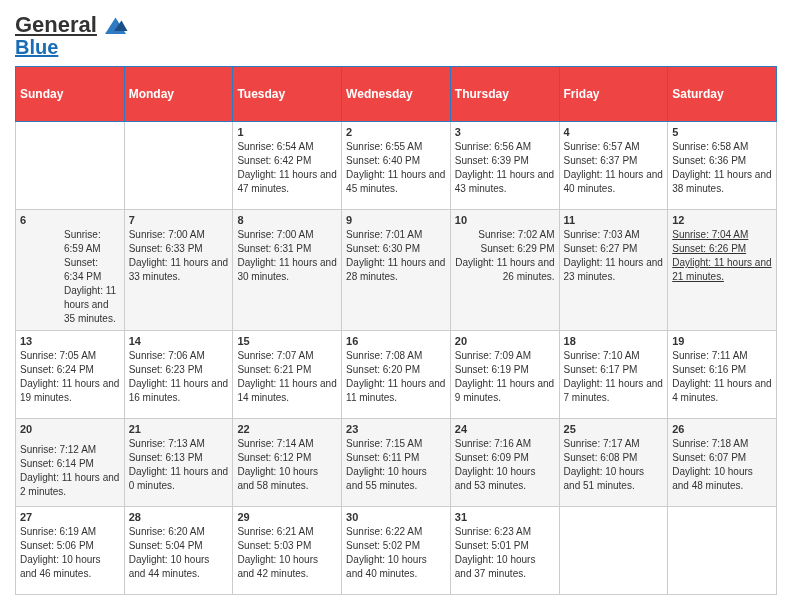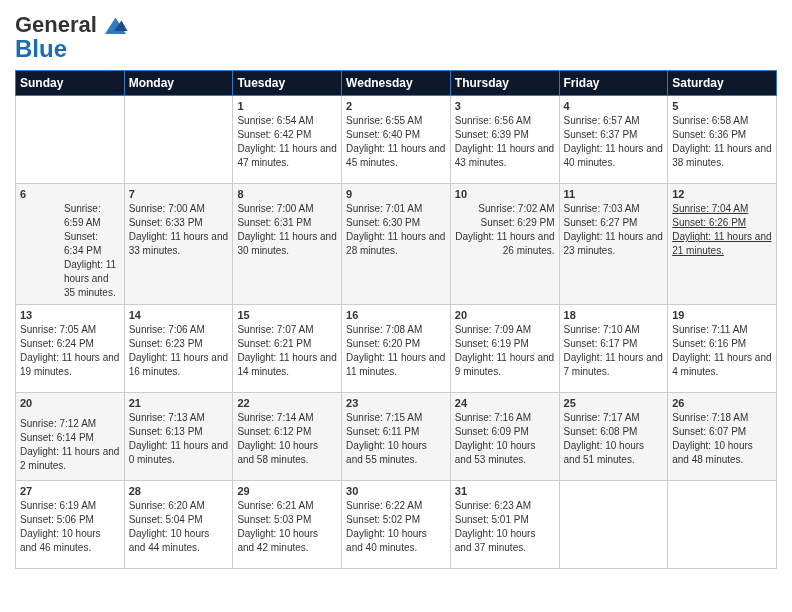--- a/index.html
+++ b/index.html
@@ -23,20 +23,21 @@
     .logo {
       display: flex;
       align-items: center;
       gap: 0;
     }
     .logo-text {
       font-size: 22px;
       font-weight: bold;
       color: #333;
       line-height: 1.1;
+      text-decoration: underline;
     }
     .logo-blue {
       color: #1a6db5;
     }
     .logo-icon {
       width: 30px;
       height: 30px;
       margin-left: 2px;
     }
     .title-block {
@@ -51,25 +52,25 @@
     .subtitle {
       font-size: 14px;
       color: #555;
     }
     table {
       width: 100%;
       border-collapse: collapse;
       table-layout: fixed;
     }
     thead tr th {
-      background: #0f172a;
+      background: #ef4444;
       color: #fff;
       font-size: 12px;
       font-weight: bold;
-      padding: 5px 4px;
+      padding: 20px 4px;
       text-align: left;
       border: 1px solid #2e7bc4;
     }
     tbody tr td {
       border: 1px solid #ccc;
       vertical-align: top;
       padding: 4px 4px 4px 4px;
       height: 88px;
       font-size: 10.5px;
       color: #333;
@@ -100,21 +101,21 @@
   <div class="header">
     <div class="logo">
       <div style="display:flex;flex-direction:column;align-items:flex-start;">
         <div style="display:flex;align-items:center;">
           <span class="logo-text">General</span>
           <svg class="logo-icon" viewBox="0 0 40 40">
             <polygon points="8,32 22,10 36,32" fill="#2e7bc4"></polygon>
             <polygon points="20,28 30,14 38,28" fill="#1a4f8a"></polygon>
           </svg>
         </div>
-        <span class="logo-text logo-blue" style="font-size:24px;margin-top:-4px;">Blue</span>
+        <span class="logo-text logo-blue" style="font-size:20px;margin-top:-4px;">Blue</span>
       </div>
     </div>
     <div class="title-block">
       <div class="month-title"></div>
       <div class="subtitle"></div>
     </div>
   </div>
 
   <table>
     <thead>

